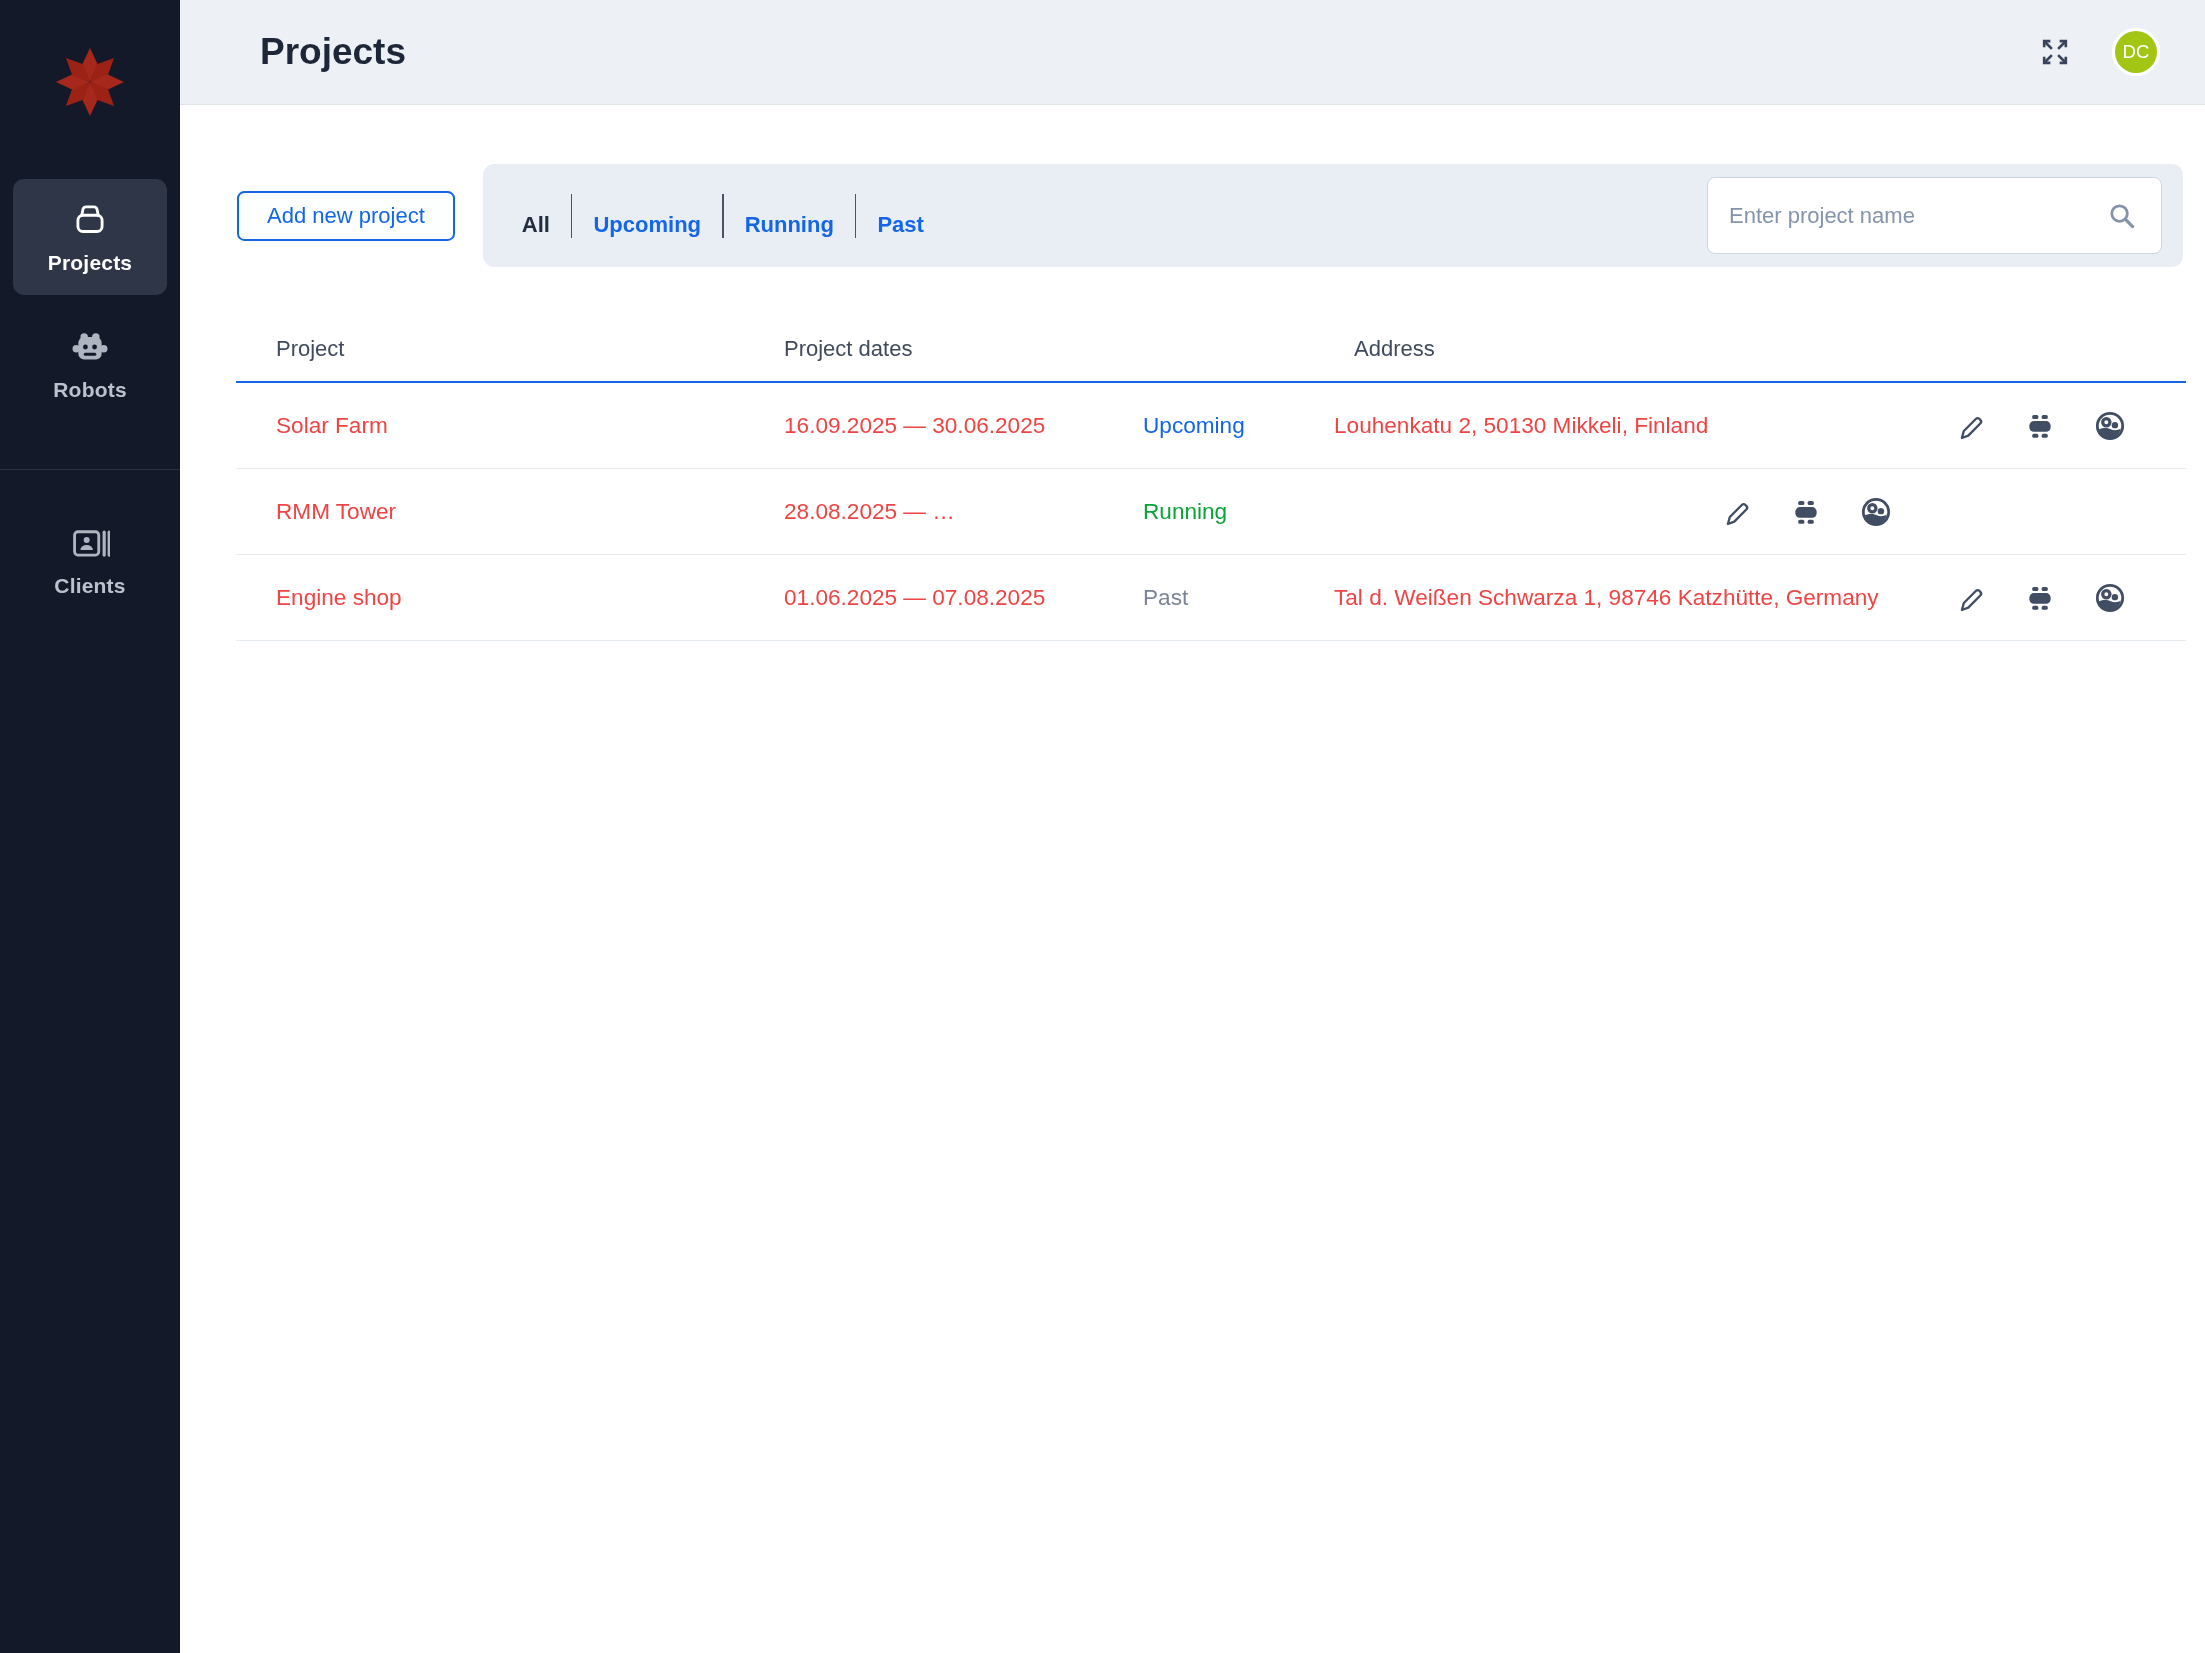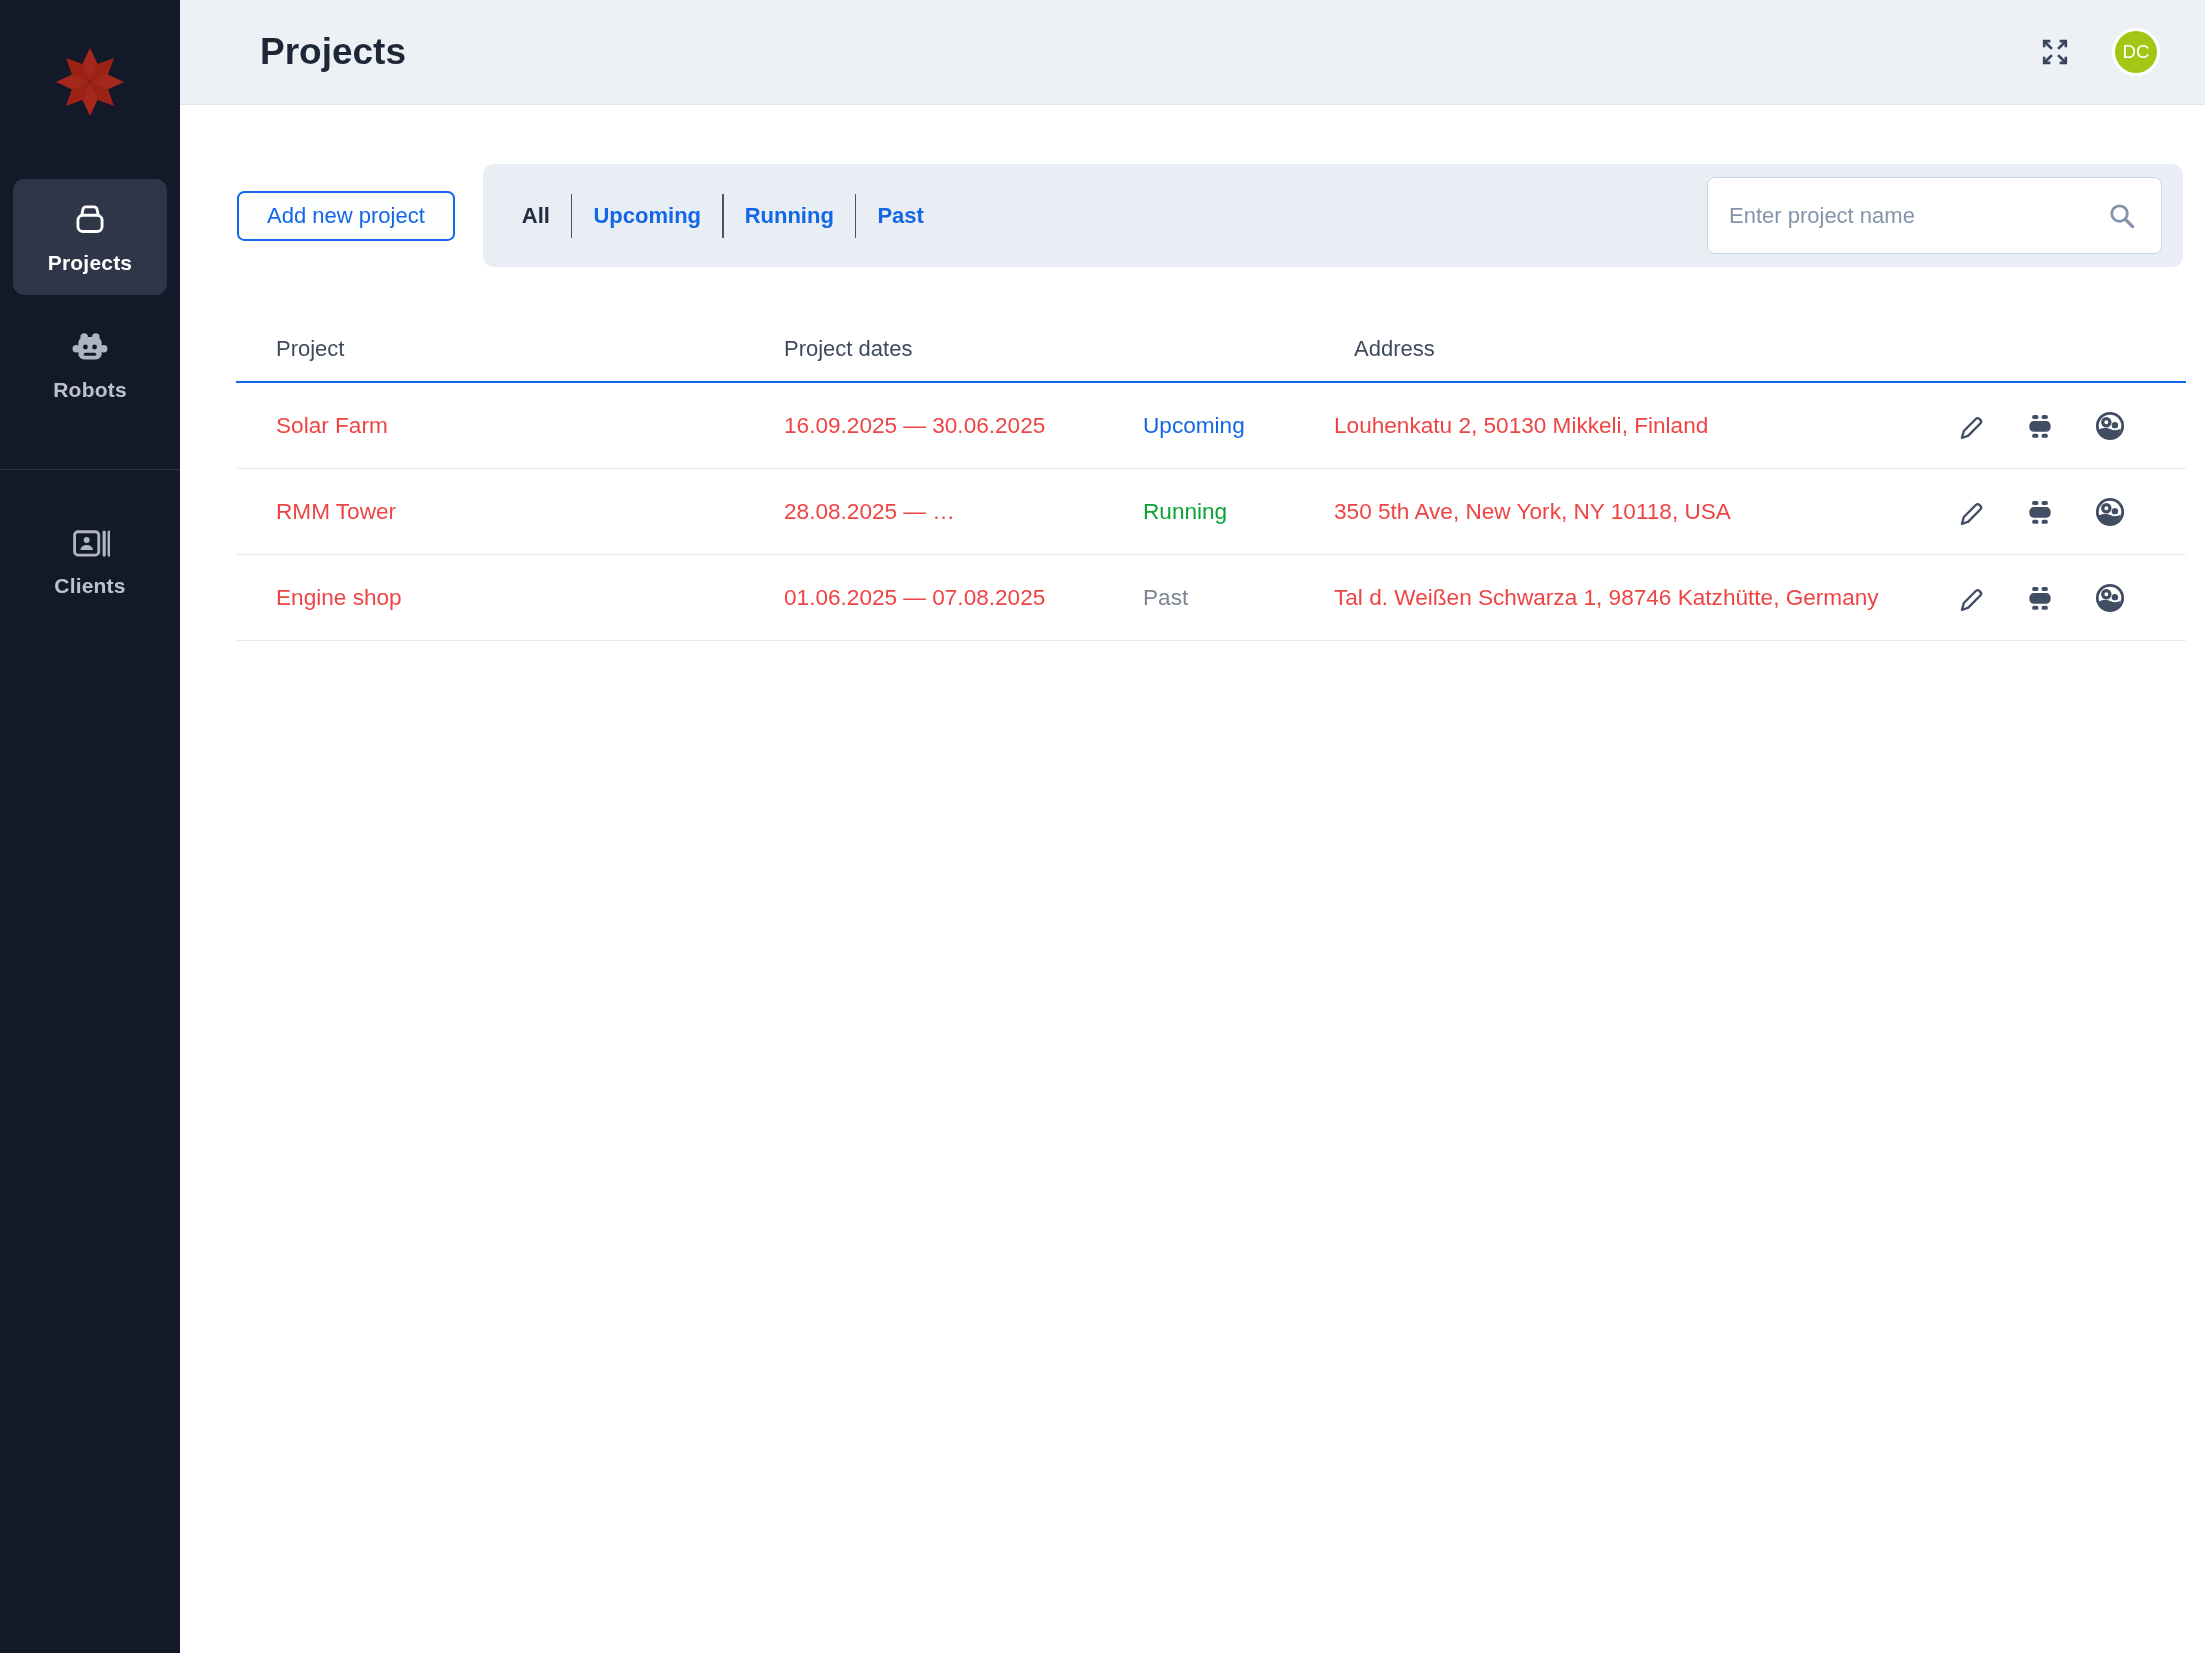--- a/index.html
+++ b/index.html
@@ -51,21 +51,21 @@
   .toolbar { display: flex; align-items: center; margin: 59px 22px 0 57px; }
   .add-btn {
     height: 50px; padding: 0 28px; border: 2.4px solid #1366e8; border-radius: 7.3px;
     background: #fdfefe; color: #1366e8; font-size: 22px; font-family: inherit;
     cursor: pointer; flex-shrink: 0;
   }
   .filter-panel {
     flex: 1; margin-left: 28px; height: 103px; background: #e9eef5; border-radius: 11.3px;
     display: flex; align-items: center; padding: 0 21px 0 39px; min-width: 0;
   }
-  .tabs { display: flex; align-items: center; }
+  .tabs { display: flex; align-items: flex-end; }
   .tab { font-size: 22px; font-weight: bold; color: #1366e8; cursor: pointer; white-space: nowrap; }
   .tab.active { color: #242d3f; }
   .tab-sep { width: 1.6px; height: 44px; background: #4a5464; margin: 0 21px; }
   .search-box {
     margin-left: auto; width: 455px; height: 77px; background: #ffffff;
     border: 1.6px solid #ccd6e3; border-radius: 8px;
     display: flex; align-items: center; padding: 16px 21px;
   }
   .search-box input {
     flex: 1; border: none; outline: none; font-size: 22px; font-family: inherit;
@@ -262,21 +262,20 @@
               <path d="M8.5 26 C14 23.5 19 24 23 26 C27 28 31.5 27.5 35.2 25.2 C34.4 31 30 35.8 24.2 37.1 C17.8 38.5 11.8 34.8 9.4 29.5 Z" fill="#414d63"></path>
             </svg>
           </span>
         </span>
       </div>
 
       <div class="trow tr">
         <span class="cell c1">RMM Tower</span>
         <span class="cell c2">28.08.2025 — …</span>
         <span class="status c3" data-status="running">Running</span>
-        <span class="cell c4">350 5th Ave, New York, NY 10118, USA</span>
         <span class="actions c5">
           <span class="action-btn">
             <svg width="34" height="34" viewBox="0 0 44 44" fill="none" stroke="#414d63" stroke-width="3" stroke-linejoin="round">
               <path d="M11.5 37.5 L14 28.5 L29.5 13 a3.4 3.4 0 0 1 4.8 0 l1 1 a3.4 3.4 0 0 1 0 4.8 L19.8 34.5 L11.5 37.5 z"></path>
             </svg>
           </span>
           <span class="action-btn">
             <svg width="36" height="36" viewBox="0 0 44 44" fill="#414d63">
               <rect x="9" y="16" width="26" height="13" rx="5.5"></rect>
               <rect x="12.5" y="8.5" width="7.5" height="5" rx="2"></rect>

